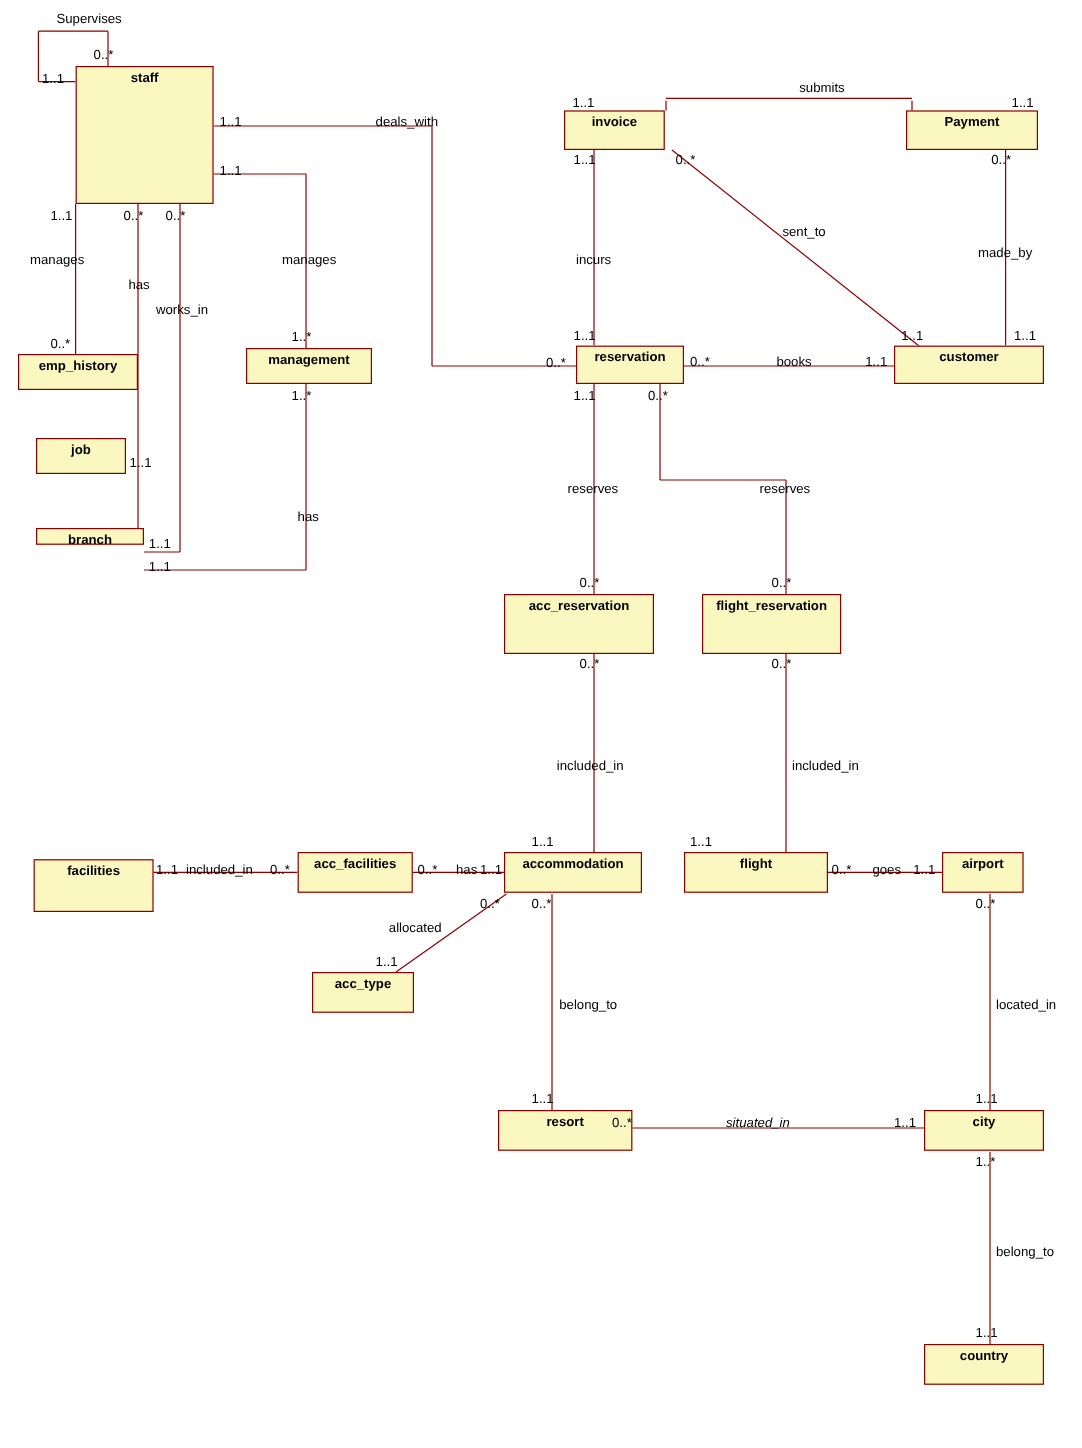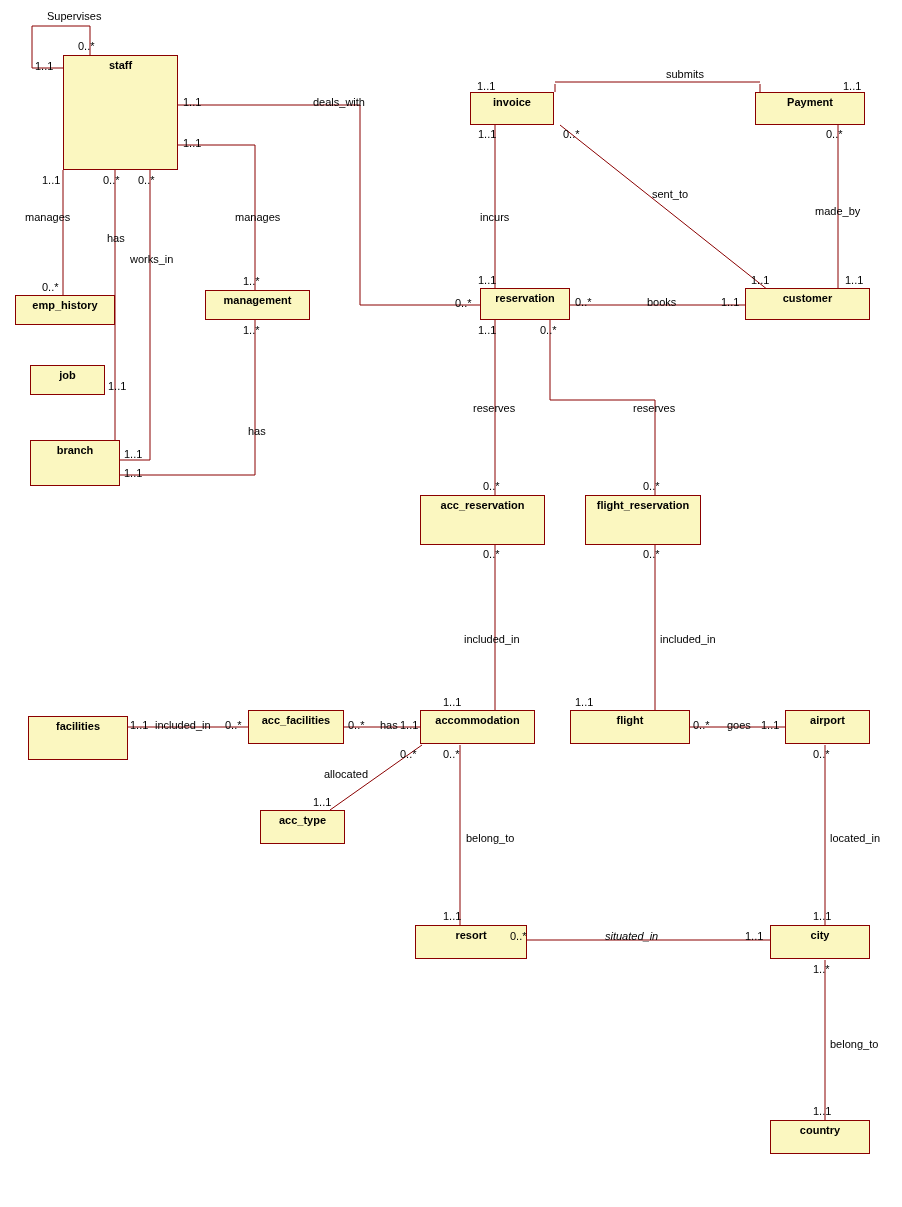--- a/index.html
+++ b/index.html
@@ -101,33 +101,33 @@
   <line x1="825" y1="745" x2="825" y2="925"></line>
 
   <line x1="505" y1="940" x2="770" y2="940"></line>
 
   <line x1="825" y1="960" x2="825" y2="1120"></line>
 </svg>
 
 <div class="entity" style="left:63px; top:55px; width:115px; height:115px;"><span>staff</span></div>
 <div class="entity" style="left:15px; top:295px; width:100px; height:30px;"><span>emp_history</span></div>
 <div class="entity" style="left:30px; top:365px; width:75px; height:30px;"><span>job</span></div>
-<div class="entity" style="left:30px; top:440px; width:90px; height:46px;"><span>branch</span></div>
+<div class="entity" style="left:30px; top:440px; width:90px; height:14px;"><span>branch</span></div>
 <div class="entity" style="left:205px; top:290px; width:105px; height:30px;"><span>management</span></div>
 <div class="entity" style="left:470px; top:92px; width:84px; height:33px;"><span>invoice</span></div>
 <div class="entity" style="left:755px; top:92px; width:110px; height:33px;"><span>Payment</span></div>
 <div class="entity" style="left:480px; top:288px; width:90px; height:32px;"><span>reservation</span></div>
 <div class="entity" style="left:745px; top:288px; width:125px; height:32px;"><span>customer</span></div>
 <div class="entity" style="left:420px; top:495px; width:125px; height:50px;"><span>acc_reservation</span></div>
 <div class="entity" style="left:585px; top:495px; width:116px; height:50px;"><span>flight_reservation</span></div>
 <div class="entity" style="left:28px; top:716px; width:100px; height:44px;"><span>facilities</span></div>
 <div class="entity" style="left:248px; top:710px; width:96px; height:34px;"><span>acc_facilities</span></div>
 <div class="entity" style="left:420px; top:710px; width:115px; height:34px;"><span>accommodation</span></div>
 <div class="entity" style="left:570px; top:710px; width:120px; height:34px;"><span>flight</span></div>
-<div class="entity" style="left:785px; top:710px; width:85px; height:34px;"><span>airport</span></div>
+<div class="entity" style="left:785px; top:710px; width:68px; height:34px;"><span>airport</span></div>
 <div class="entity" style="left:260px; top:810px; width:85px; height:34px;"><span>acc_type</span></div>
 <div class="entity" style="left:415px; top:925px; width:112px; height:34px;"><span>resort</span></div>
 <div class="entity" style="left:770px; top:925px; width:100px; height:34px;"><span>city</span></div>
 <div class="entity" style="left:770px; top:1120px; width:100px; height:34px;"><span>country</span></div>
 
 <div class="label" style="left:47px; top:10px;">Supervises</div>
 <div class="label" style="left:25px; top:211px;">manages</div>
 <div class="label" style="left:107px; top:232px;">has</div>
 <div class="label" style="left:130px; top:253px;">works_in</div>
 <div class="label" style="left:235px; top:211px;">manages</div>

